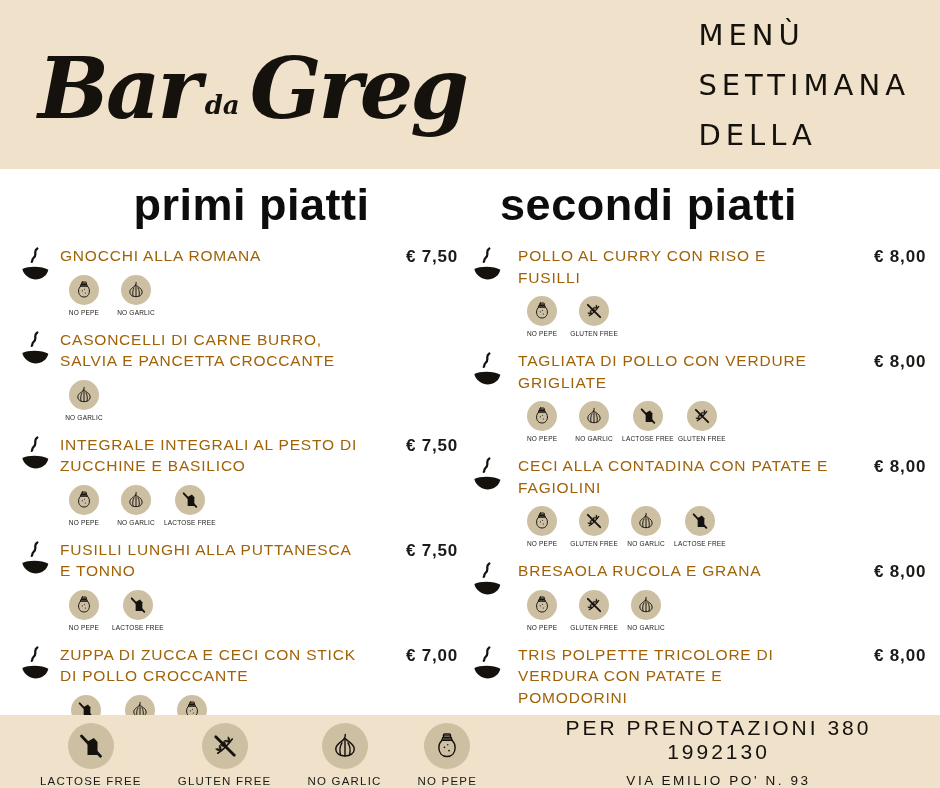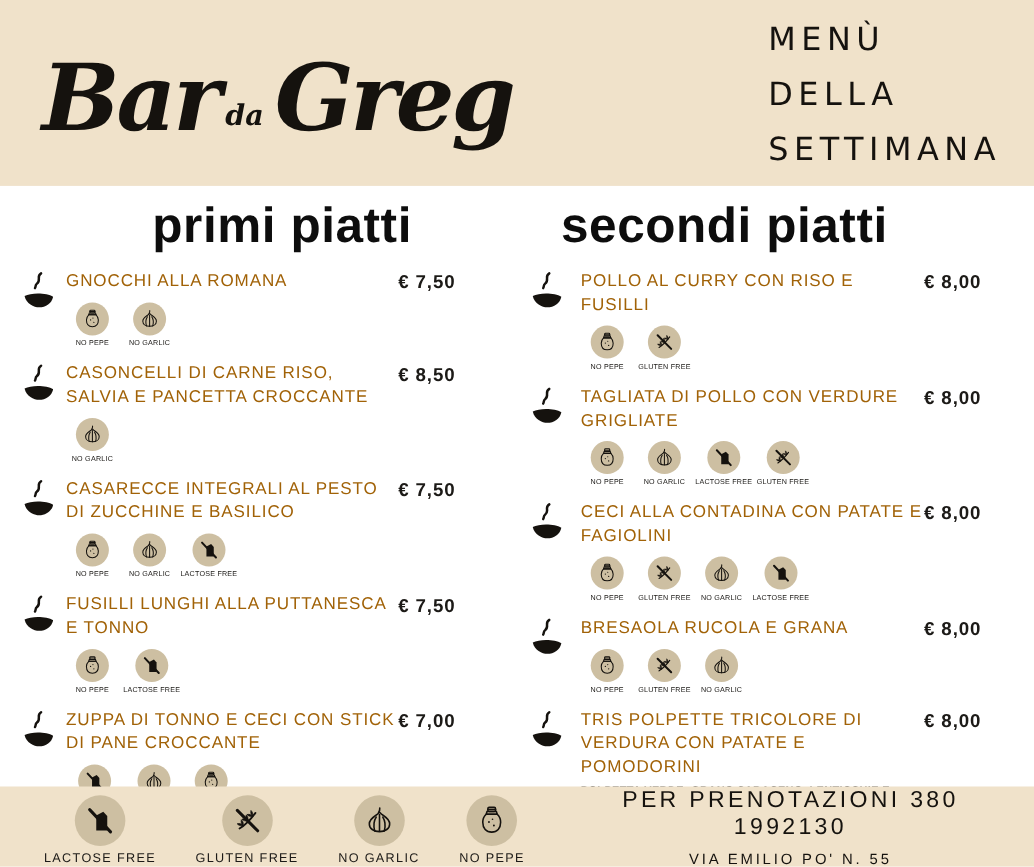--- a/index.html
+++ b/index.html
@@ -28,21 +28,21 @@
   .col.primi .section-title{margin-left:25px;text-align:center;}
   .col.secondi .section-title{margin-left:28px;}
 
   .item{display:grid;margin-bottom:13px;}
   .col.primi   .item{grid-template-columns:40px 302px 1fr;}
   .col.secondi .item{grid-template-columns:46px 312px 1fr;}
   .bowl{padding-top:2px;}
   .item-name{font-size:15.5px;line-height:21.5px;letter-spacing:.8px;color:#a16207;}
   .item-notes{margin-top:5px;}
   .item-notes div{font-size:10px;line-height:14.5px;letter-spacing:.3px;color:#2b2b2b;font-weight:bold;}
-  .item-price{font-weight:bold;font-size:17px;letter-spacing:.8px;padding-top:2px;white-space:nowrap;}
+  .item-price{font-weight:bold;font-size:17px;letter-spacing:.8px;padding-top:2px;white-space:nowrap;margin-left:44px;}
   .tags{display:flex;margin-top:8px;}
   .tag{min-width:48px;display:flex;flex-direction:column;align-items:center;margin-right:4px;}
   .circle{border-radius:50%;background:#cdbfa2;display:flex;align-items:center;justify-content:center;}
   .tag .circle{width:30px;height:30px;}
   .tag-label{font-size:6.5px;letter-spacing:.2px;margin-top:4px;white-space:nowrap;color:#1c1a17;}
 
   
   .footer{position:absolute;left:0;bottom:0;width:940px;height:73px;background:#f0e2ca;
           display:flex;align-items:flex-start;box-sizing:border-box;}
   .legend{display:flex;padding:8px 0 0 40px;}
@@ -59,22 +59,22 @@
 <div class="page">
 
   <div class="header">
     <div class="logo">
       <span class="logo-big">Bar</span>
       <span class="logo-small">da</span>
       <span class="logo-big">Greg</span>
     </div>
     <div class="week-title">
       <div>MENÙ</div>
+      <div>SETTIMANA</div>
       <div>DELLA</div>
-      <div>SETTIMANA</div>
     </div>
   </div>
 
   <div class="main">
     <div class="col primi">
       <div class="section-title">primi piatti</div>
       <div class="items">
           <div class="item">
             <span class="bowl"><svg width="30" height="33.9" viewBox="0 0 32 36">
      <path d="M18.5 1.5 C13.5 4.5 19 8 14.5 11.5 C12.5 13 13.6 14.6 12.6 15.8" fill="none" stroke="#15120e" stroke-width="2.4" stroke-linecap="round"></path>
@@ -112,45 +112,44 @@
               </div>
             </div>
             <div class="item-price">€ 7,50</div>
           </div>
           <div class="item">
             <span class="bowl"><svg width="30" height="33.9" viewBox="0 0 32 36">
      <path d="M18.5 1.5 C13.5 4.5 19 8 14.5 11.5 C12.5 13 13.6 14.6 12.6 15.8" fill="none" stroke="#15120e" stroke-width="2.4" stroke-linecap="round"></path>
      <path d="M2.5 23.5 C4 31 11.5 34.5 16.5 34.5 C23 34.5 29 30.5 30.2 24.2 C24 20.3 9 20 2.5 23.5 Z" fill="#15120e"></path>
               </svg></span>
             <div class="item-body">
-              <div class="item-name">CASONCELLI DI CARNE RISO, SALVIA E PANCETTA CROCCANTE</div>
-              <div class="tags">
-                <span class="tag">
-                  <span class="circle">
-                    <svg width="20" height="20" viewBox="0 0 24 24" fill="none" stroke="#15120e" stroke-width="1.15" stroke-linecap="round">
-     <path d="M12.2 2.8c.1 1.4-.2 2.4-.9 3.4"></path>
-     <path d="M11.6 6.2C10 8.6 4.6 9.8 4.6 14.4c0 3.4 3.2 5.6 7.4 5.6s7.4-2.2 7.4-5.6c0-4.6-5.4-5.8-7-8.2-.3-.4-.5-.4-.8 0z"></path>
-     <path d="M12 7.6v12.2"></path>
-                      <path d="M9.6 9.5c-1.7 2.6-2 6.6-1.1 10"></path>
-                      <path d="M14.4 9.5c1.7 2.6 2 6.6 1.1 10"></path>
-                    </svg>
-                  </span>
-                  <span class="tag-label">NO GARLIC</span>
-                </span>
-              </div>
-            </div>
-            <div class="item-price">€ 8,50</div>
-          </div>
-          <div class="item">
-            <span class="bowl"><svg width="30" height="33.9" viewBox="0 0 32 36">
-     <path d="M18.5 1.5 C13.5 4.5 19 8 14.5 11.5 C12.5 13 13.6 14.6 12.6 15.8" fill="none" stroke="#15120e" stroke-width="2.4" stroke-linecap="round"></path>
-     <path d="M2.5 23.5 C4 31 11.5 34.5 16.5 34.5 C23 34.5 29 30.5 30.2 24.2 C24 20.3 9 20 2.5 23.5 Z" fill="#15120e"></path>
-              </svg></span>
-            <div class="item-body">
-              <div class="item-name">CASARECCE INTEGRALI AL PESTO DI ZUCCHINE E BASILICO</div>
+              <div class="item-name">CASONCELLI DI CARNE BURRO, SALVIA E PANCETTA CROCCANTE</div>
+              <div class="tags">
+                <span class="tag">
+                  <span class="circle">
+                    <svg width="20" height="20" viewBox="0 0 24 24" fill="none" stroke="#15120e" stroke-width="1.15" stroke-linecap="round">
+     <path d="M12.2 2.8c.1 1.4-.2 2.4-.9 3.4"></path>
+     <path d="M11.6 6.2C10 8.6 4.6 9.8 4.6 14.4c0 3.4 3.2 5.6 7.4 5.6s7.4-2.2 7.4-5.6c0-4.6-5.4-5.8-7-8.2-.3-.4-.5-.4-.8 0z"></path>
+     <path d="M12 7.6v12.2"></path>
+                      <path d="M9.6 9.5c-1.7 2.6-2 6.6-1.1 10"></path>
+                      <path d="M14.4 9.5c1.7 2.6 2 6.6 1.1 10"></path>
+                    </svg>
+                  </span>
+                  <span class="tag-label">NO GARLIC</span>
+                </span>
+              </div>
+            </div>
+          </div>
+          <div class="item">
+            <span class="bowl"><svg width="30" height="33.9" viewBox="0 0 32 36">
+     <path d="M18.5 1.5 C13.5 4.5 19 8 14.5 11.5 C12.5 13 13.6 14.6 12.6 15.8" fill="none" stroke="#15120e" stroke-width="2.4" stroke-linecap="round"></path>
+     <path d="M2.5 23.5 C4 31 11.5 34.5 16.5 34.5 C23 34.5 29 30.5 30.2 24.2 C24 20.3 9 20 2.5 23.5 Z" fill="#15120e"></path>
+              </svg></span>
+            <div class="item-body">
+              <div class="item-name">INTEGRALE INTEGRALI AL PESTO DI ZUCCHINE E BASILICO</div>
               <div class="tags">
                 <span class="tag">
                   <span class="circle">
                     <svg width="20" height="20" viewBox="0 0 24 24" fill="none" stroke="#15120e" stroke-width="1.15" stroke-linecap="round">
      <rect x="9.2" y="2.4" width="5.6" height="3" rx="1"></rect>
                       <path d="M9.2 3.9h5.6"></path>
      <path d="M8.6 5.4h6.8l.6 2H8z"></path>
      <path d="M8 7.4C6.5 8.8 5.5 10.6 5.5 13.2c0 4.3 2.5 7.2 6.5 7.2s6.5-2.9 6.5-7.2c0-2.6-1-4.4-2.5-5.8z"></path>
      <circle cx="10" cy="13" r=".7" fill="#15120e" stroke="none"></circle>
      <circle cx="13.6" cy="15.6" r=".7" fill="#15120e" stroke="none"></circle>
@@ -218,21 +217,21 @@
               </div>
             </div>
             <div class="item-price">€ 7,50</div>
           </div>
           <div class="item">
             <span class="bowl"><svg width="30" height="33.9" viewBox="0 0 32 36">
      <path d="M18.5 1.5 C13.5 4.5 19 8 14.5 11.5 C12.5 13 13.6 14.6 12.6 15.8" fill="none" stroke="#15120e" stroke-width="2.4" stroke-linecap="round"></path>
      <path d="M2.5 23.5 C4 31 11.5 34.5 16.5 34.5 C23 34.5 29 30.5 30.2 24.2 C24 20.3 9 20 2.5 23.5 Z" fill="#15120e"></path>
               </svg></span>
             <div class="item-body">
-              <div class="item-name">ZUPPA DI TONNO E CECI CON STICK DI PANE CROCCANTE</div>
+              <div class="item-name">ZUPPA DI ZUCCA E CECI CON STICK DI POLLO CROCCANTE</div>
               <div class="tags">
                 <span class="tag">
                   <span class="circle">
                     <svg width="20" height="20" viewBox="0 0 24 24">
      <path d="M9.2 8.3 L14.3 5.5 L17.2 8.7 V19.2 H9.2 Z" fill="#15120e"></path>
      <path d="M4.4 4 L19.6 20.2" stroke="#15120e" stroke-width="2.2" stroke-linecap="round"></path>
                     </svg>
                   </span>
                   <span class="tag-label">LACTOSE FREE</span>
                 </span>
@@ -556,17 +555,17 @@
      <circle cx="10" cy="13" r=".7" fill="#15120e" stroke="none"></circle>
      <circle cx="13.6" cy="15.6" r=".7" fill="#15120e" stroke="none"></circle>
      <circle cx="12.6" cy="11" r=".6" fill="#15120e" stroke="none"></circle>
             </svg>
           </span>
           <span class="legend-label">NO PEPE</span>
         </div>
       </div>
     <div class="contact">
       <div class="booking">PER PRENOTAZIONI 380 1992130</div>
-      <div class="address">VIA EMILIO PO' N. 55</div>
+      <div class="address">VIA EMILIO PO' N. 93</div>
     </div>
   </div>
 
 </div>
 
 </body></html>

